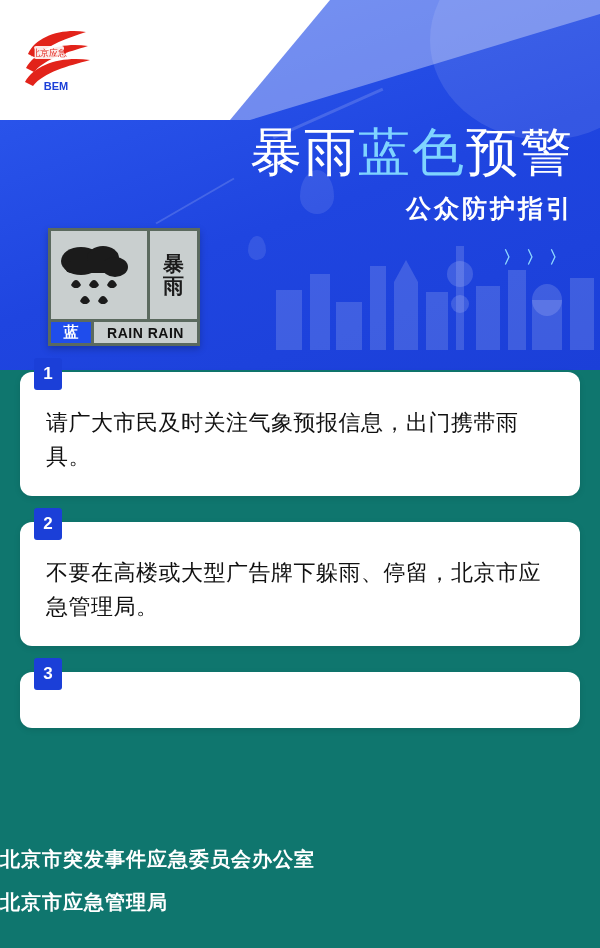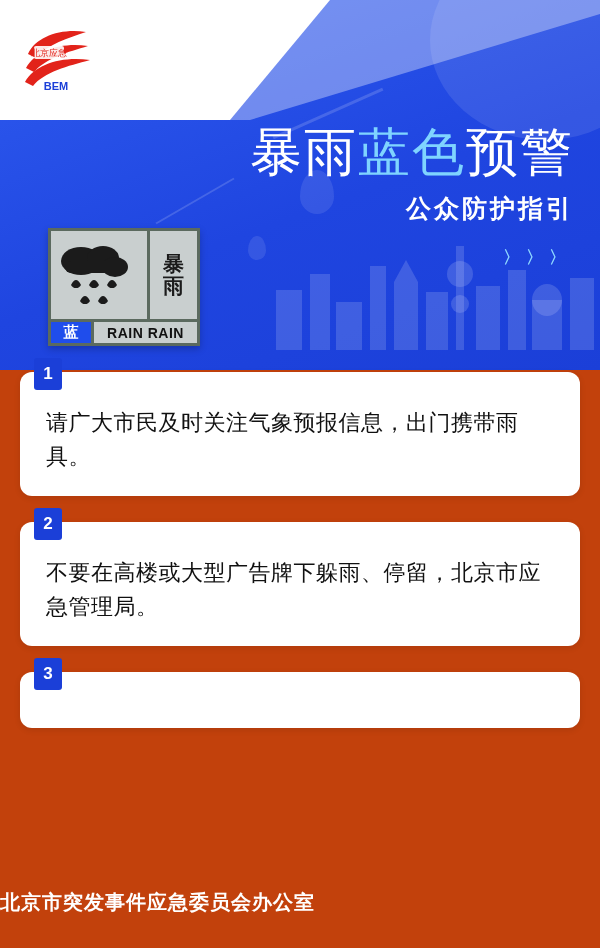--- a/index.html
+++ b/index.html
@@ -8,21 +8,21 @@
     background: #ffffff;
   }
   body {
     font-family: "Liberation Sans", "DejaVu Sans", sans-serif;
   }
   #poster {
     position: relative;
     width: 600px;
     height: 948px;
     overflow: hidden;
-    background: #c2410c;
+    background: #0f766e;
   }
 
   
   .header-white {
     position: absolute;
     left: 0; top: 0;
     width: 600px; height: 120px;
     background: #ffffff;
     z-index: 3;
     clip-path: polygon(0 0, 330px 0, 230px 120px, 0 120px);
@@ -322,15 +322,16 @@
       <div class="tip-num">2</div>
       <div class="tip-text">不要在高楼或大型广告牌下躲雨、停留，北京市应急管理局。</div>
     </div>
     <div class="tip">
       <div class="tip-num">3</div>
     </div>
   </div>
 
   <div class="footer">
     <div class="footer-line">北京市突发事件应急委员会办公室</div>
+    <div class="footer-line">北京市应急管理局</div>
   </div>
 
 </div>
 
 </body></html>

